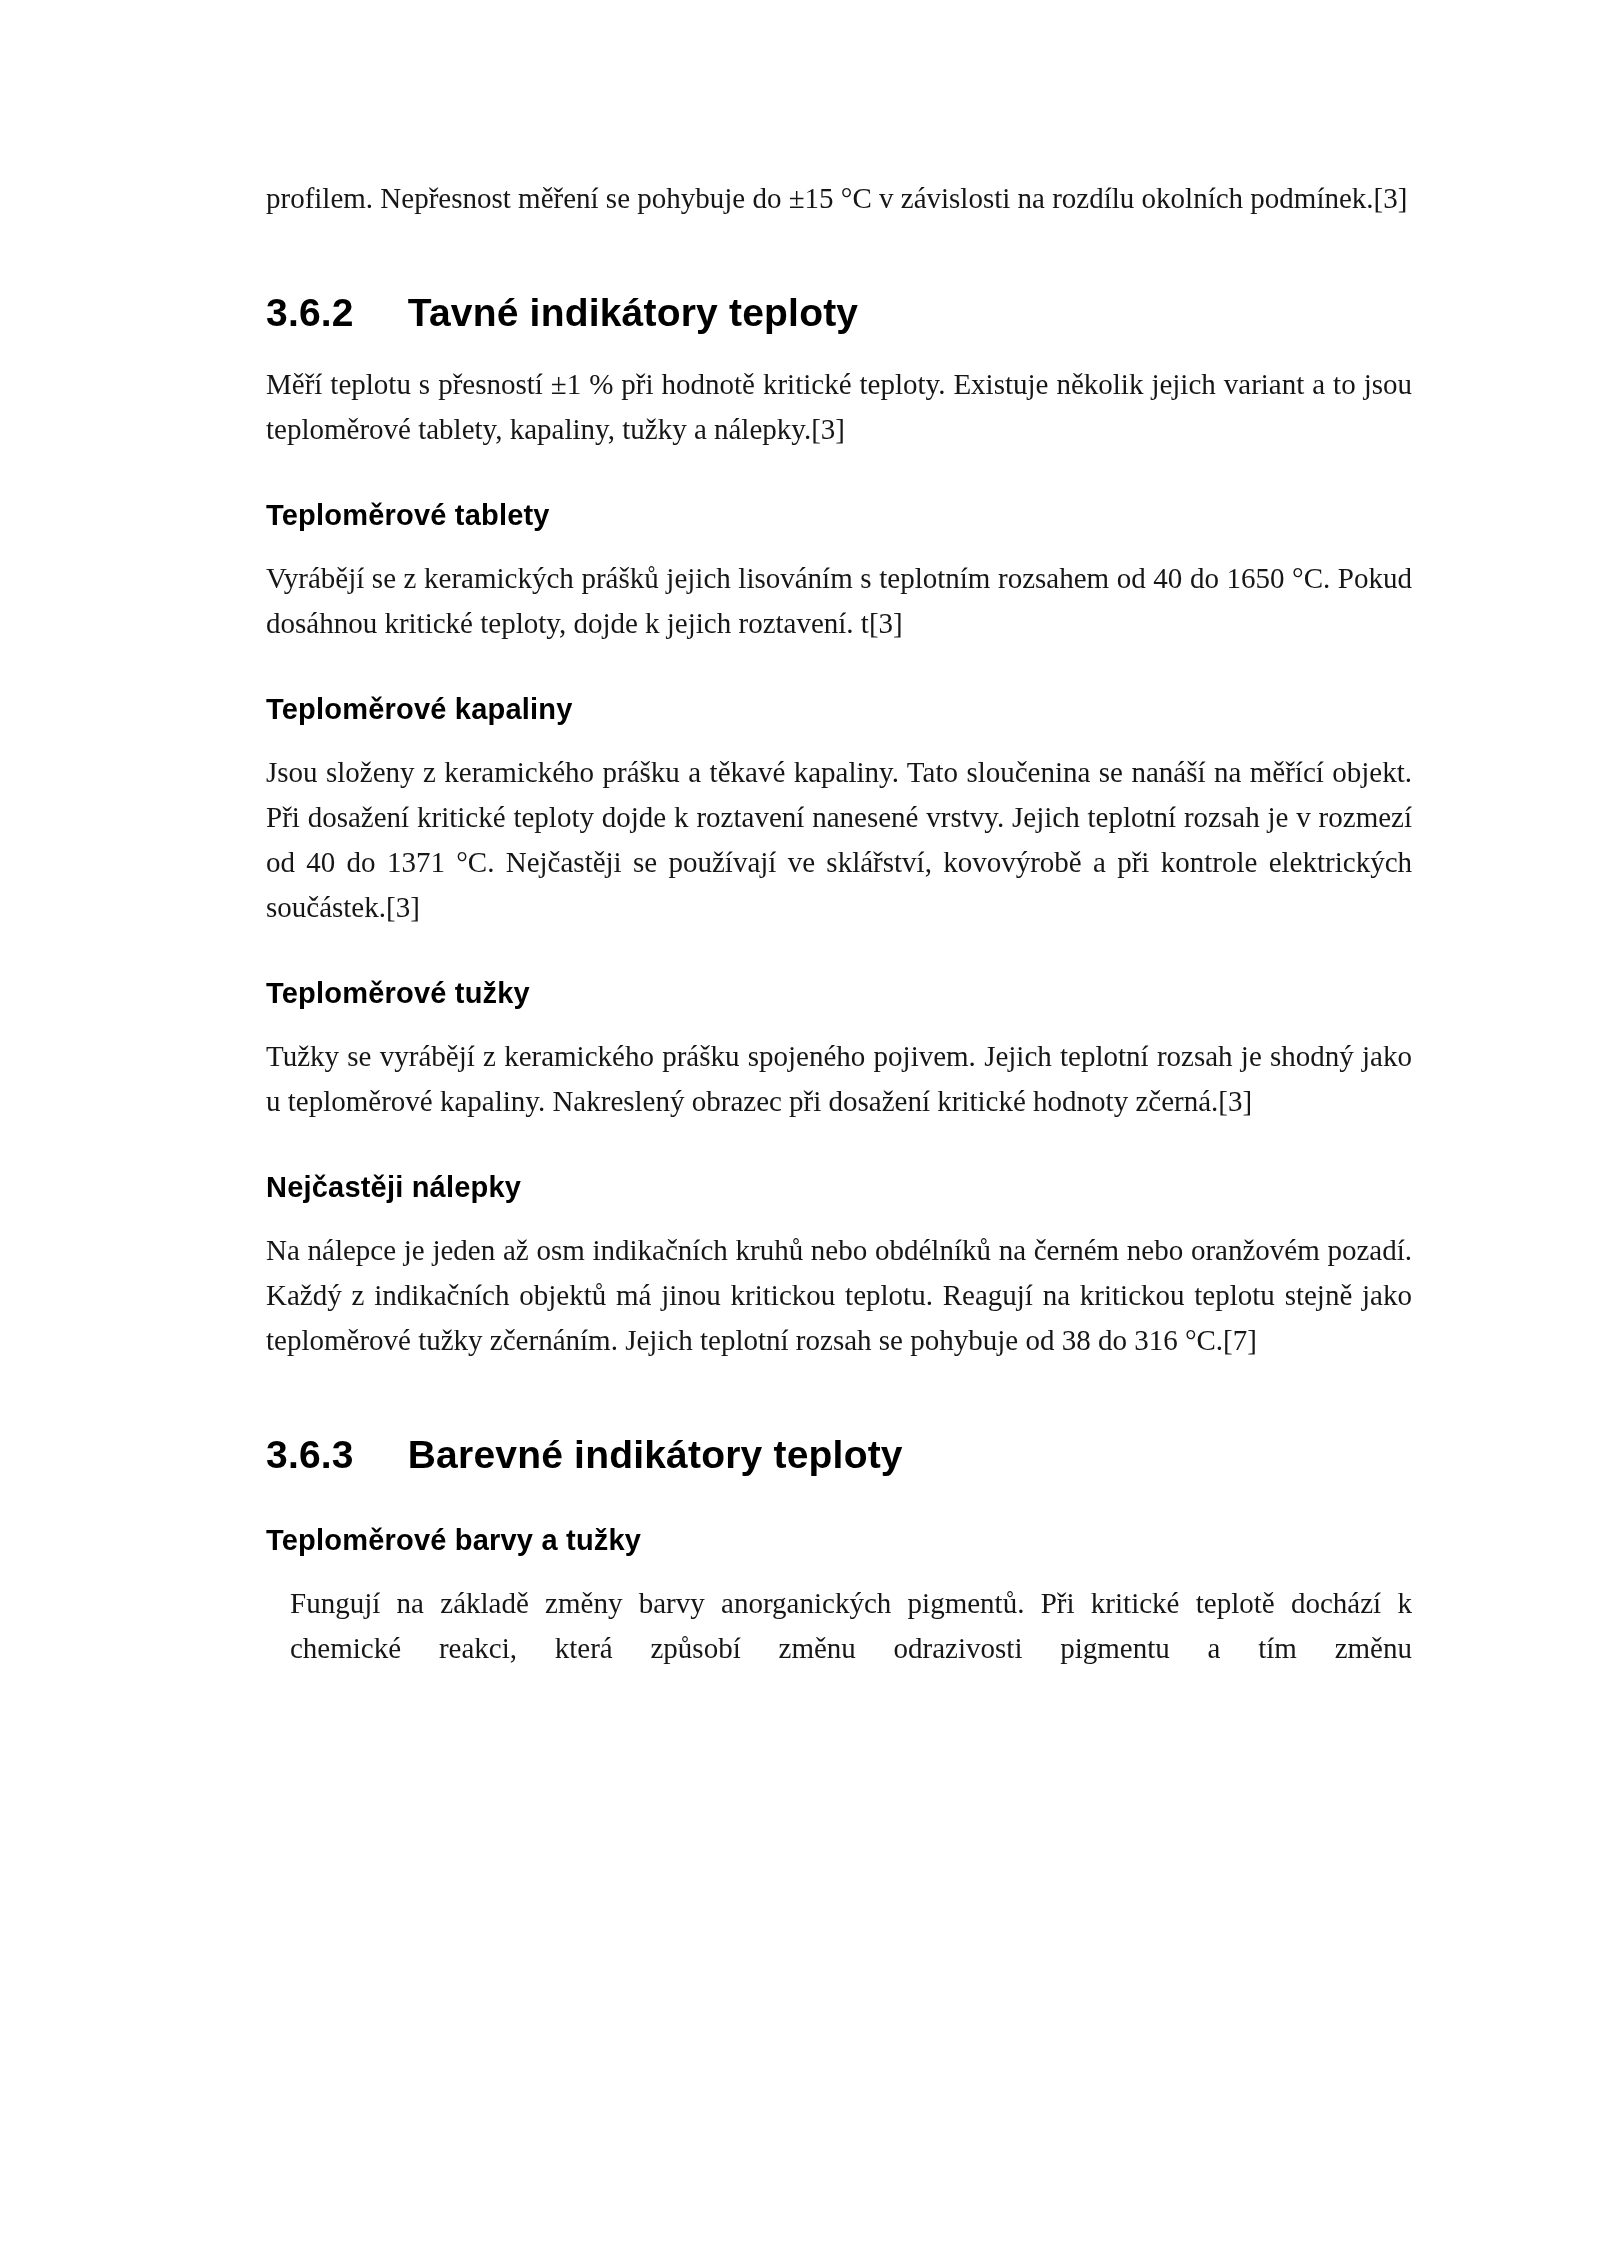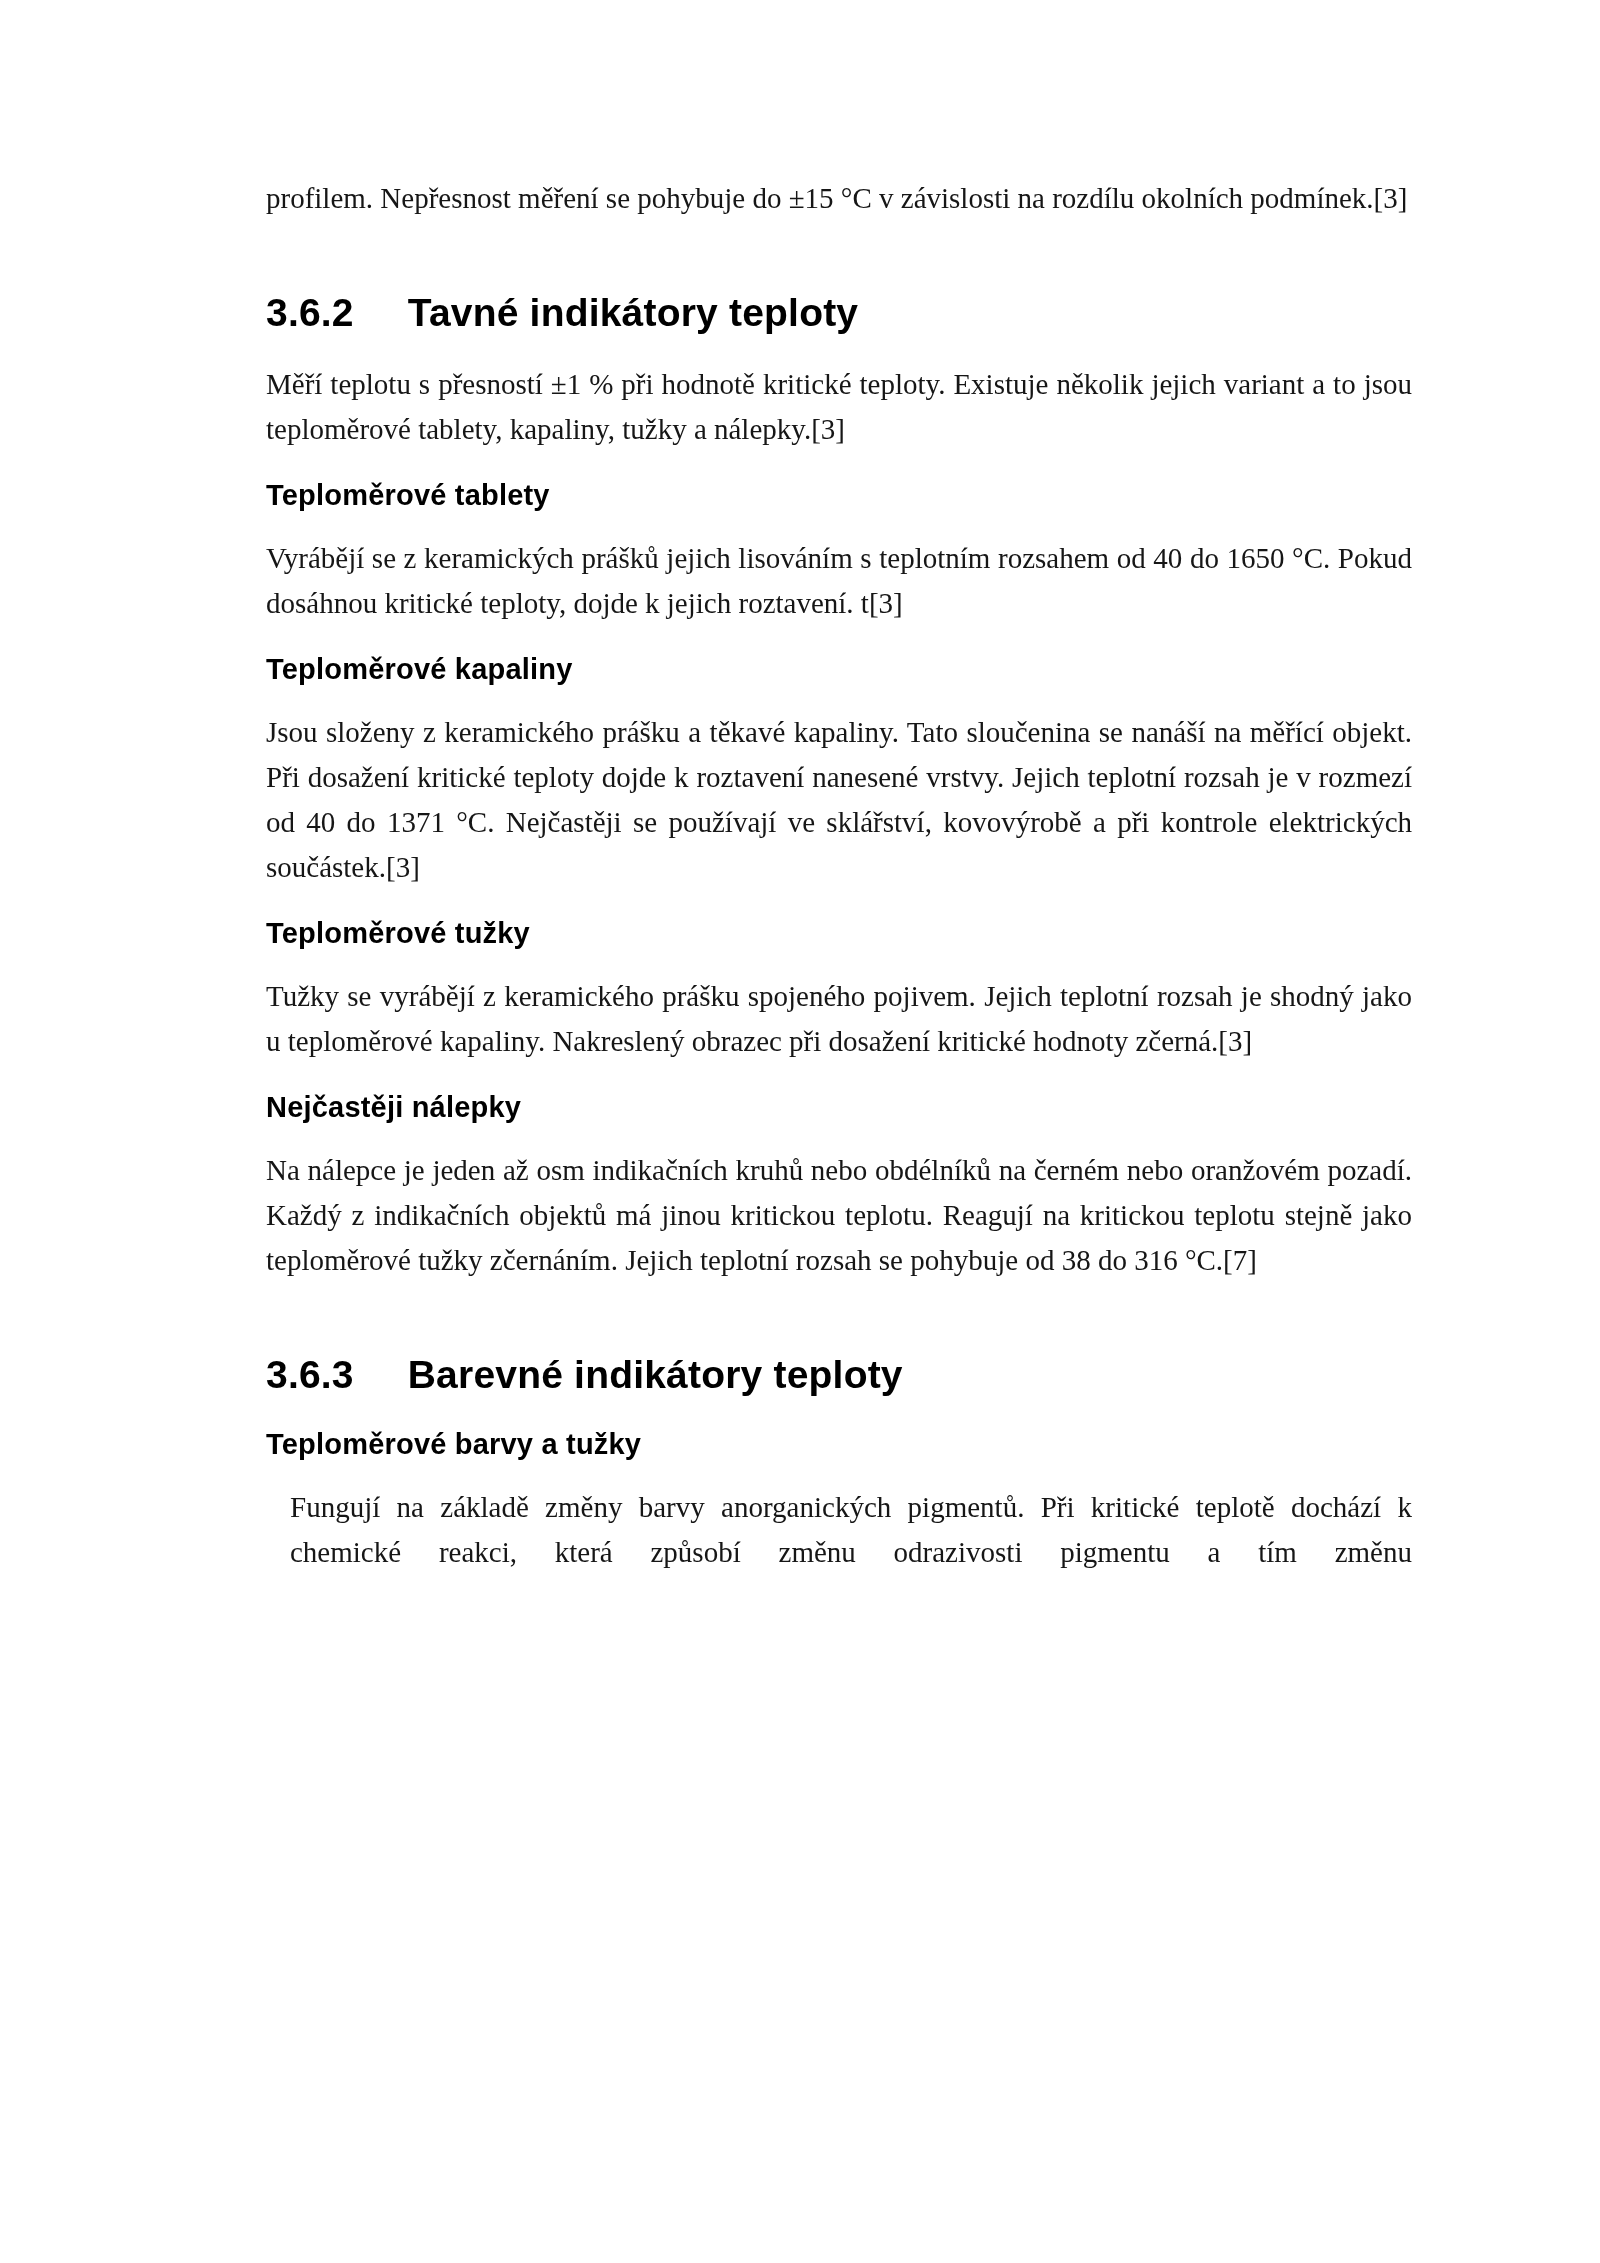--- a/index.html
+++ b/index.html
@@ -40,21 +40,21 @@
     font-size: 39px;
     line-height: 44px;
     color: #000000;
     letter-spacing: 0.2px;
   }
   .section-heading .sec-num {
     display: inline-block;
     margin-right: 54px;
   }
   .sub-heading {
-    margin: 23px 0 21px 0;
+    margin: 43px 0 21px 0;
     font-family: "Liberation Sans", sans-serif;
     font-weight: bold;
     font-size: 29px;
     line-height: 40px;
     color: #000000;
     letter-spacing: 0.2px;
   }
   .page-number {
     position: absolute;
     left: 0;

